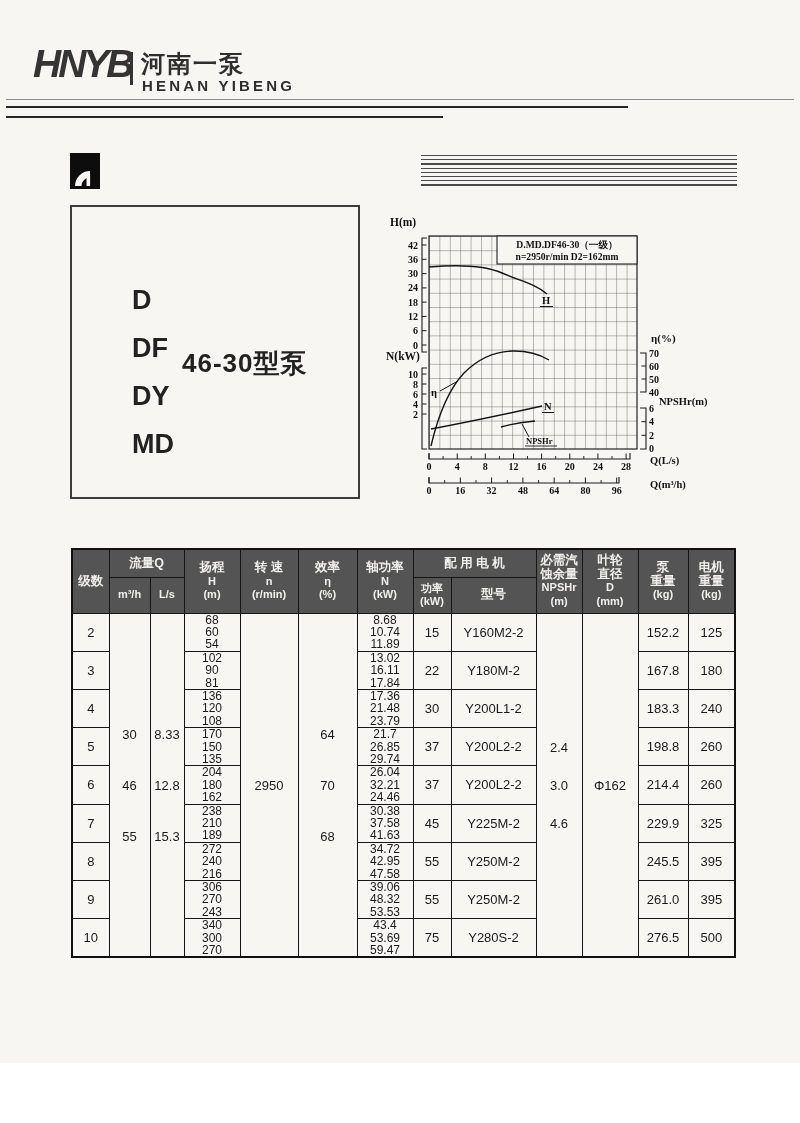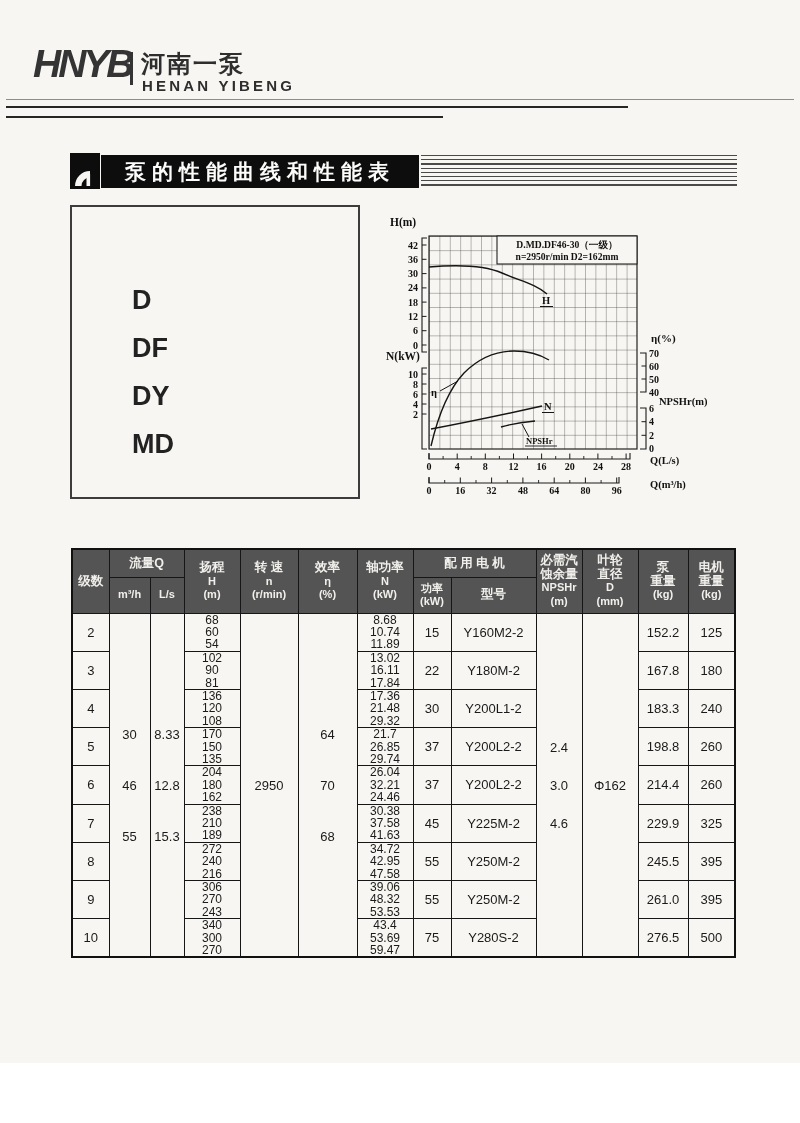--- a/index.html
+++ b/index.html
@@ -59,28 +59,28 @@
   </div>
   <div class="rule rule1"></div>
   <div class="rule rule2"></div>
   <div class="rule rule3"></div>
 
   <svg class="banner-icon" viewBox="0 0 30 36">
     <rect width="30" height="36" fill="#0d0d0d"></rect>
     <path d="M5 33 A15 15 0 0 1 20 18 L20 24.5 A8.5 8.5 0 0 0 11.5 33 Z" fill="#f7f6f2"></path>
     <rect x="16.5" y="21" width="3.6" height="12" fill="#f7f6f2"></rect>
   </svg>
-  <div class="banner-bar">泵的性能曲线和性能表</div>
   <div class="banner-stripes"></div>
 
   <div class="model-box">
     <div class="model-item" style="top:78px">D</div>
     <div class="model-item" style="top:126px">DF</div>
     <div class="model-item" style="top:174px">DY</div>
     <div class="model-item" style="top:222px">MD</div>
+    <div class="model-type">46-30型泵</div>
   </div>
 
   <svg class="chart" width="412" height="292" viewBox="0 0 412 292">
     <defs>
       <pattern id="gridp" x="51" y="26" width="10.4" height="14.2" patternUnits="userSpaceOnUse">
         <path d="M10.4 0 L0 0 0 14.2" fill="none" stroke="#3b3b3b" stroke-width="0.7"></path>
       </pattern>
     </defs>
 
     <rect x="51" y="26" width="208" height="213" fill="url(#gridp)" stroke="#222" stroke-width="1.2"></rect>
@@ -319,21 +319,21 @@
       <tr>
         <td class="val">4</td>
         <td class="tri">
             <div>136</div>
             <div>120</div>
             <div>108</div>
           </td>
         <td class="tri">
             <div>17.36</div>
             <div>21.48</div>
-            <div>29.32</div>
+            <div>23.79</div>
           </td>
         <td class="val">30</td>
         <td class="val">Y200L1-2</td>
         <td class="val">183.3</td>
         <td class="val">240</td>
       </tr>
       <tr>
         <td class="val">5</td>
         <td class="tri">
             <div>170</div>

